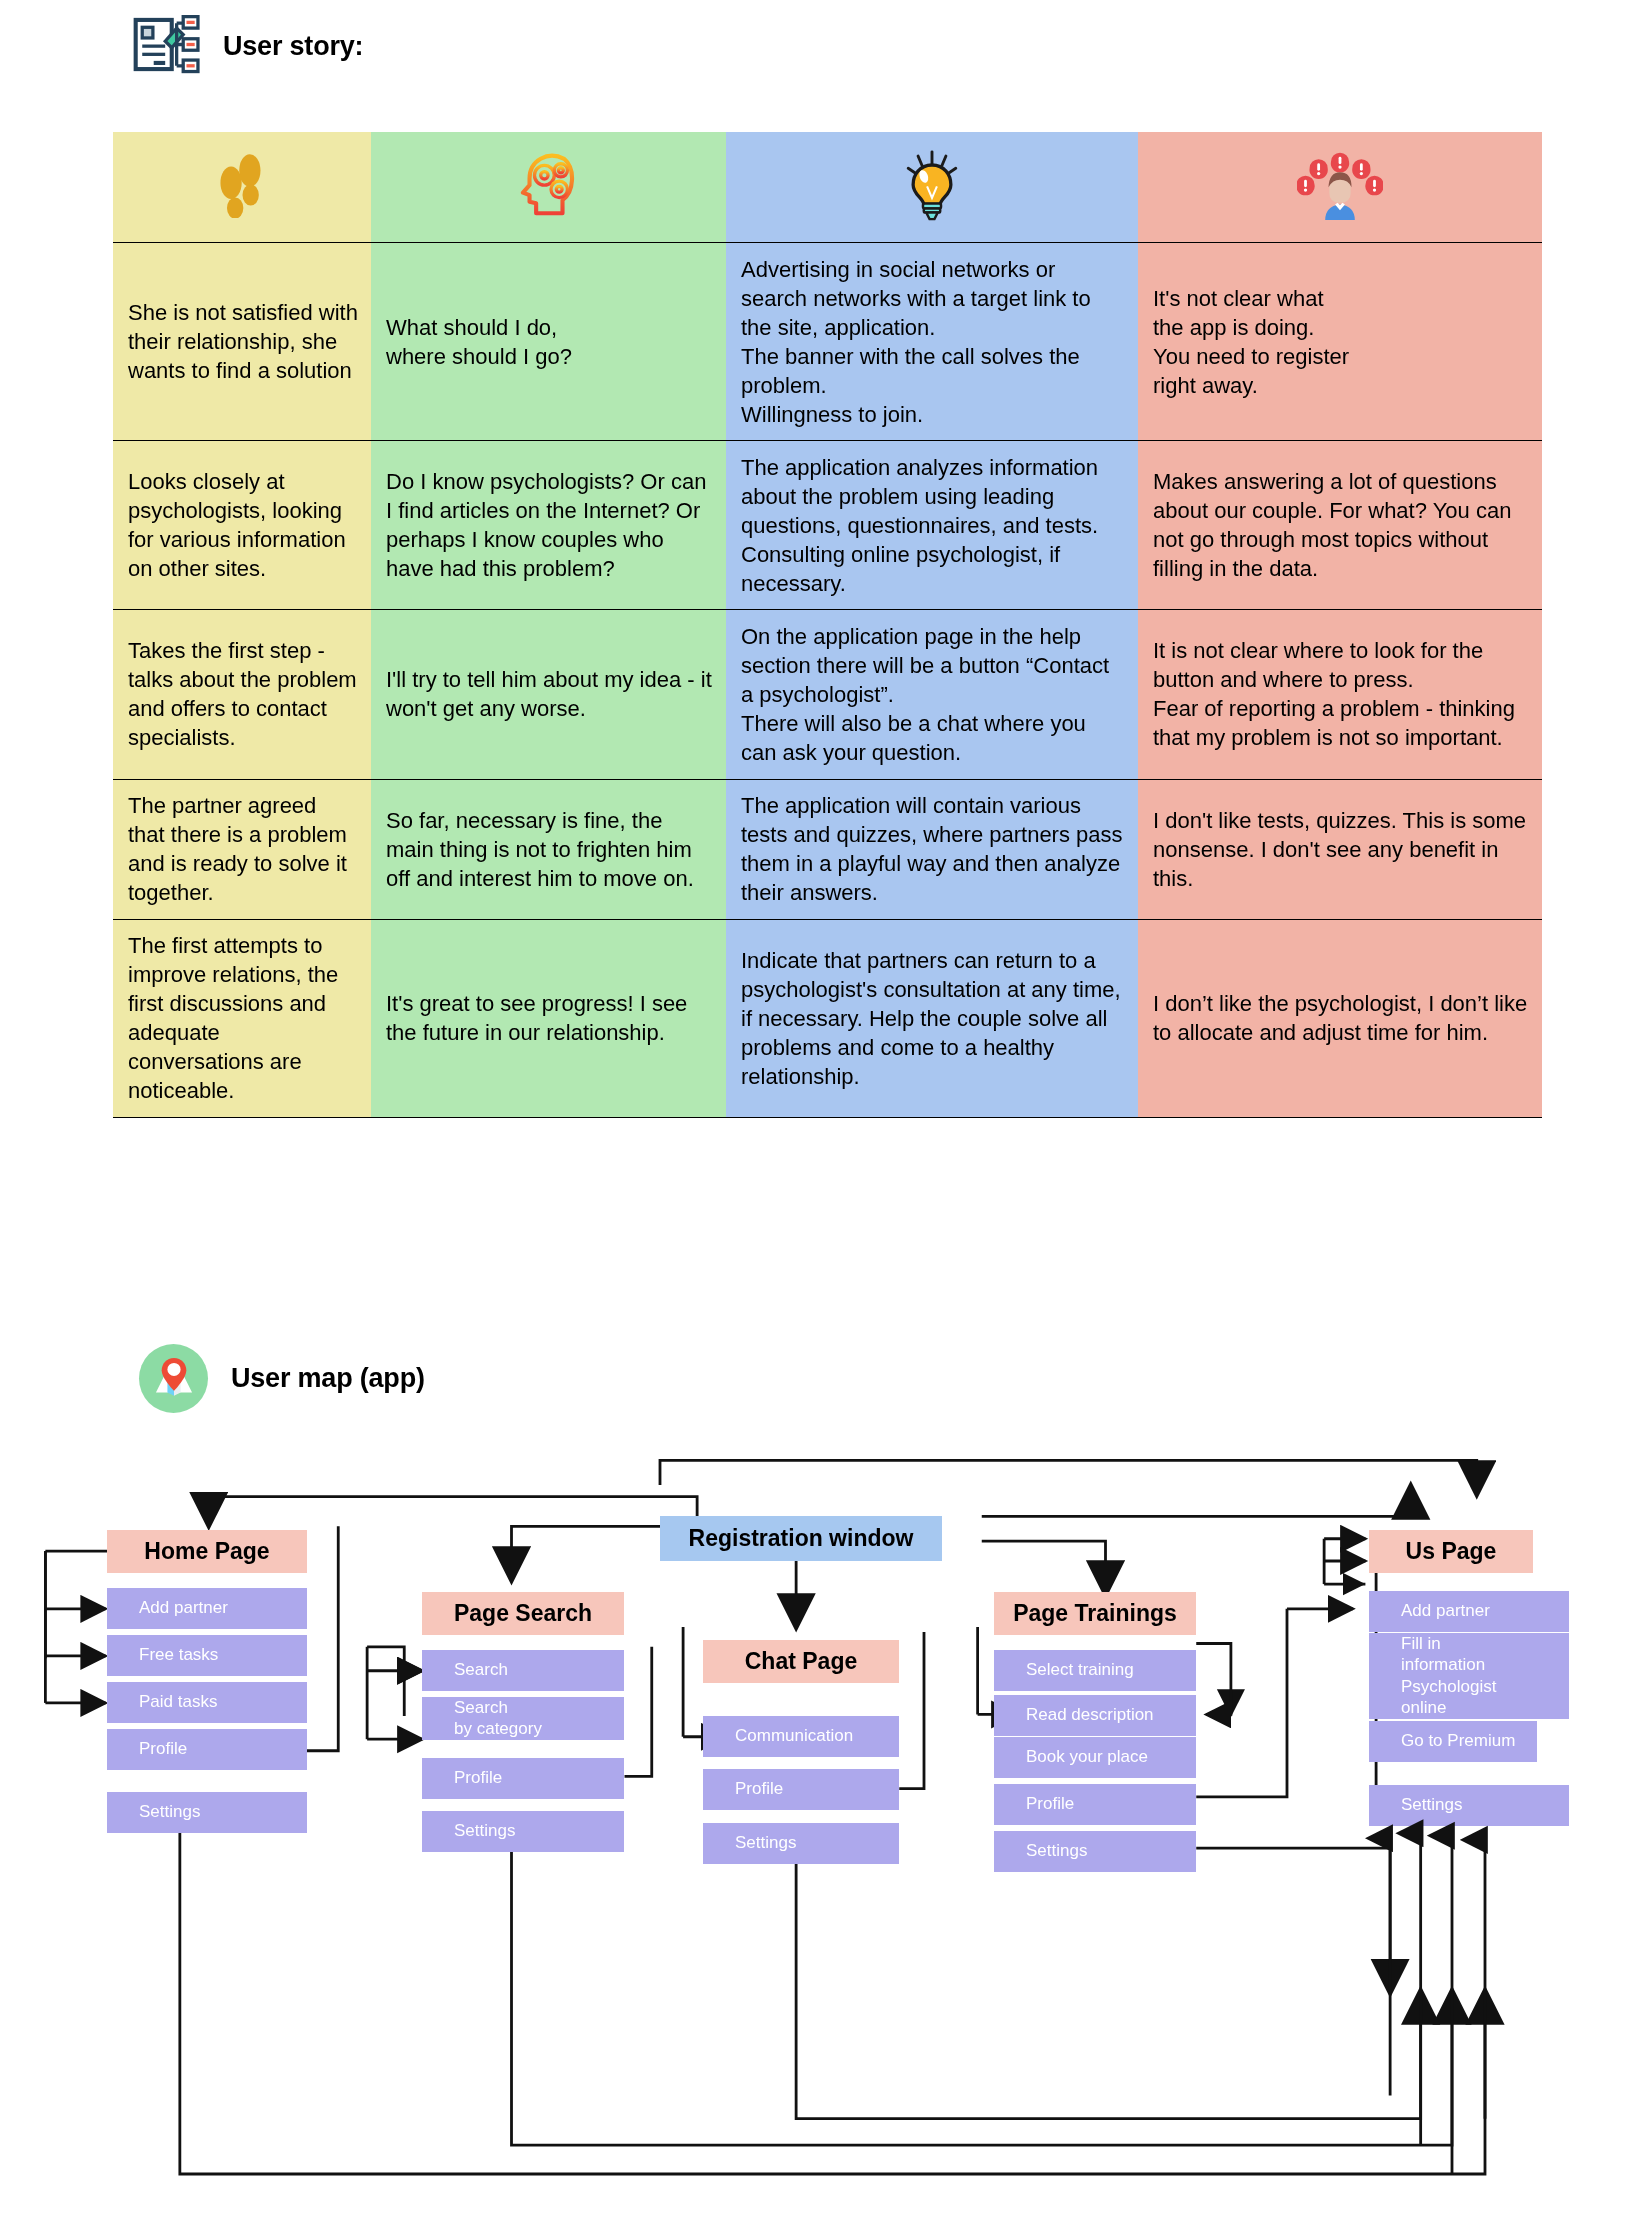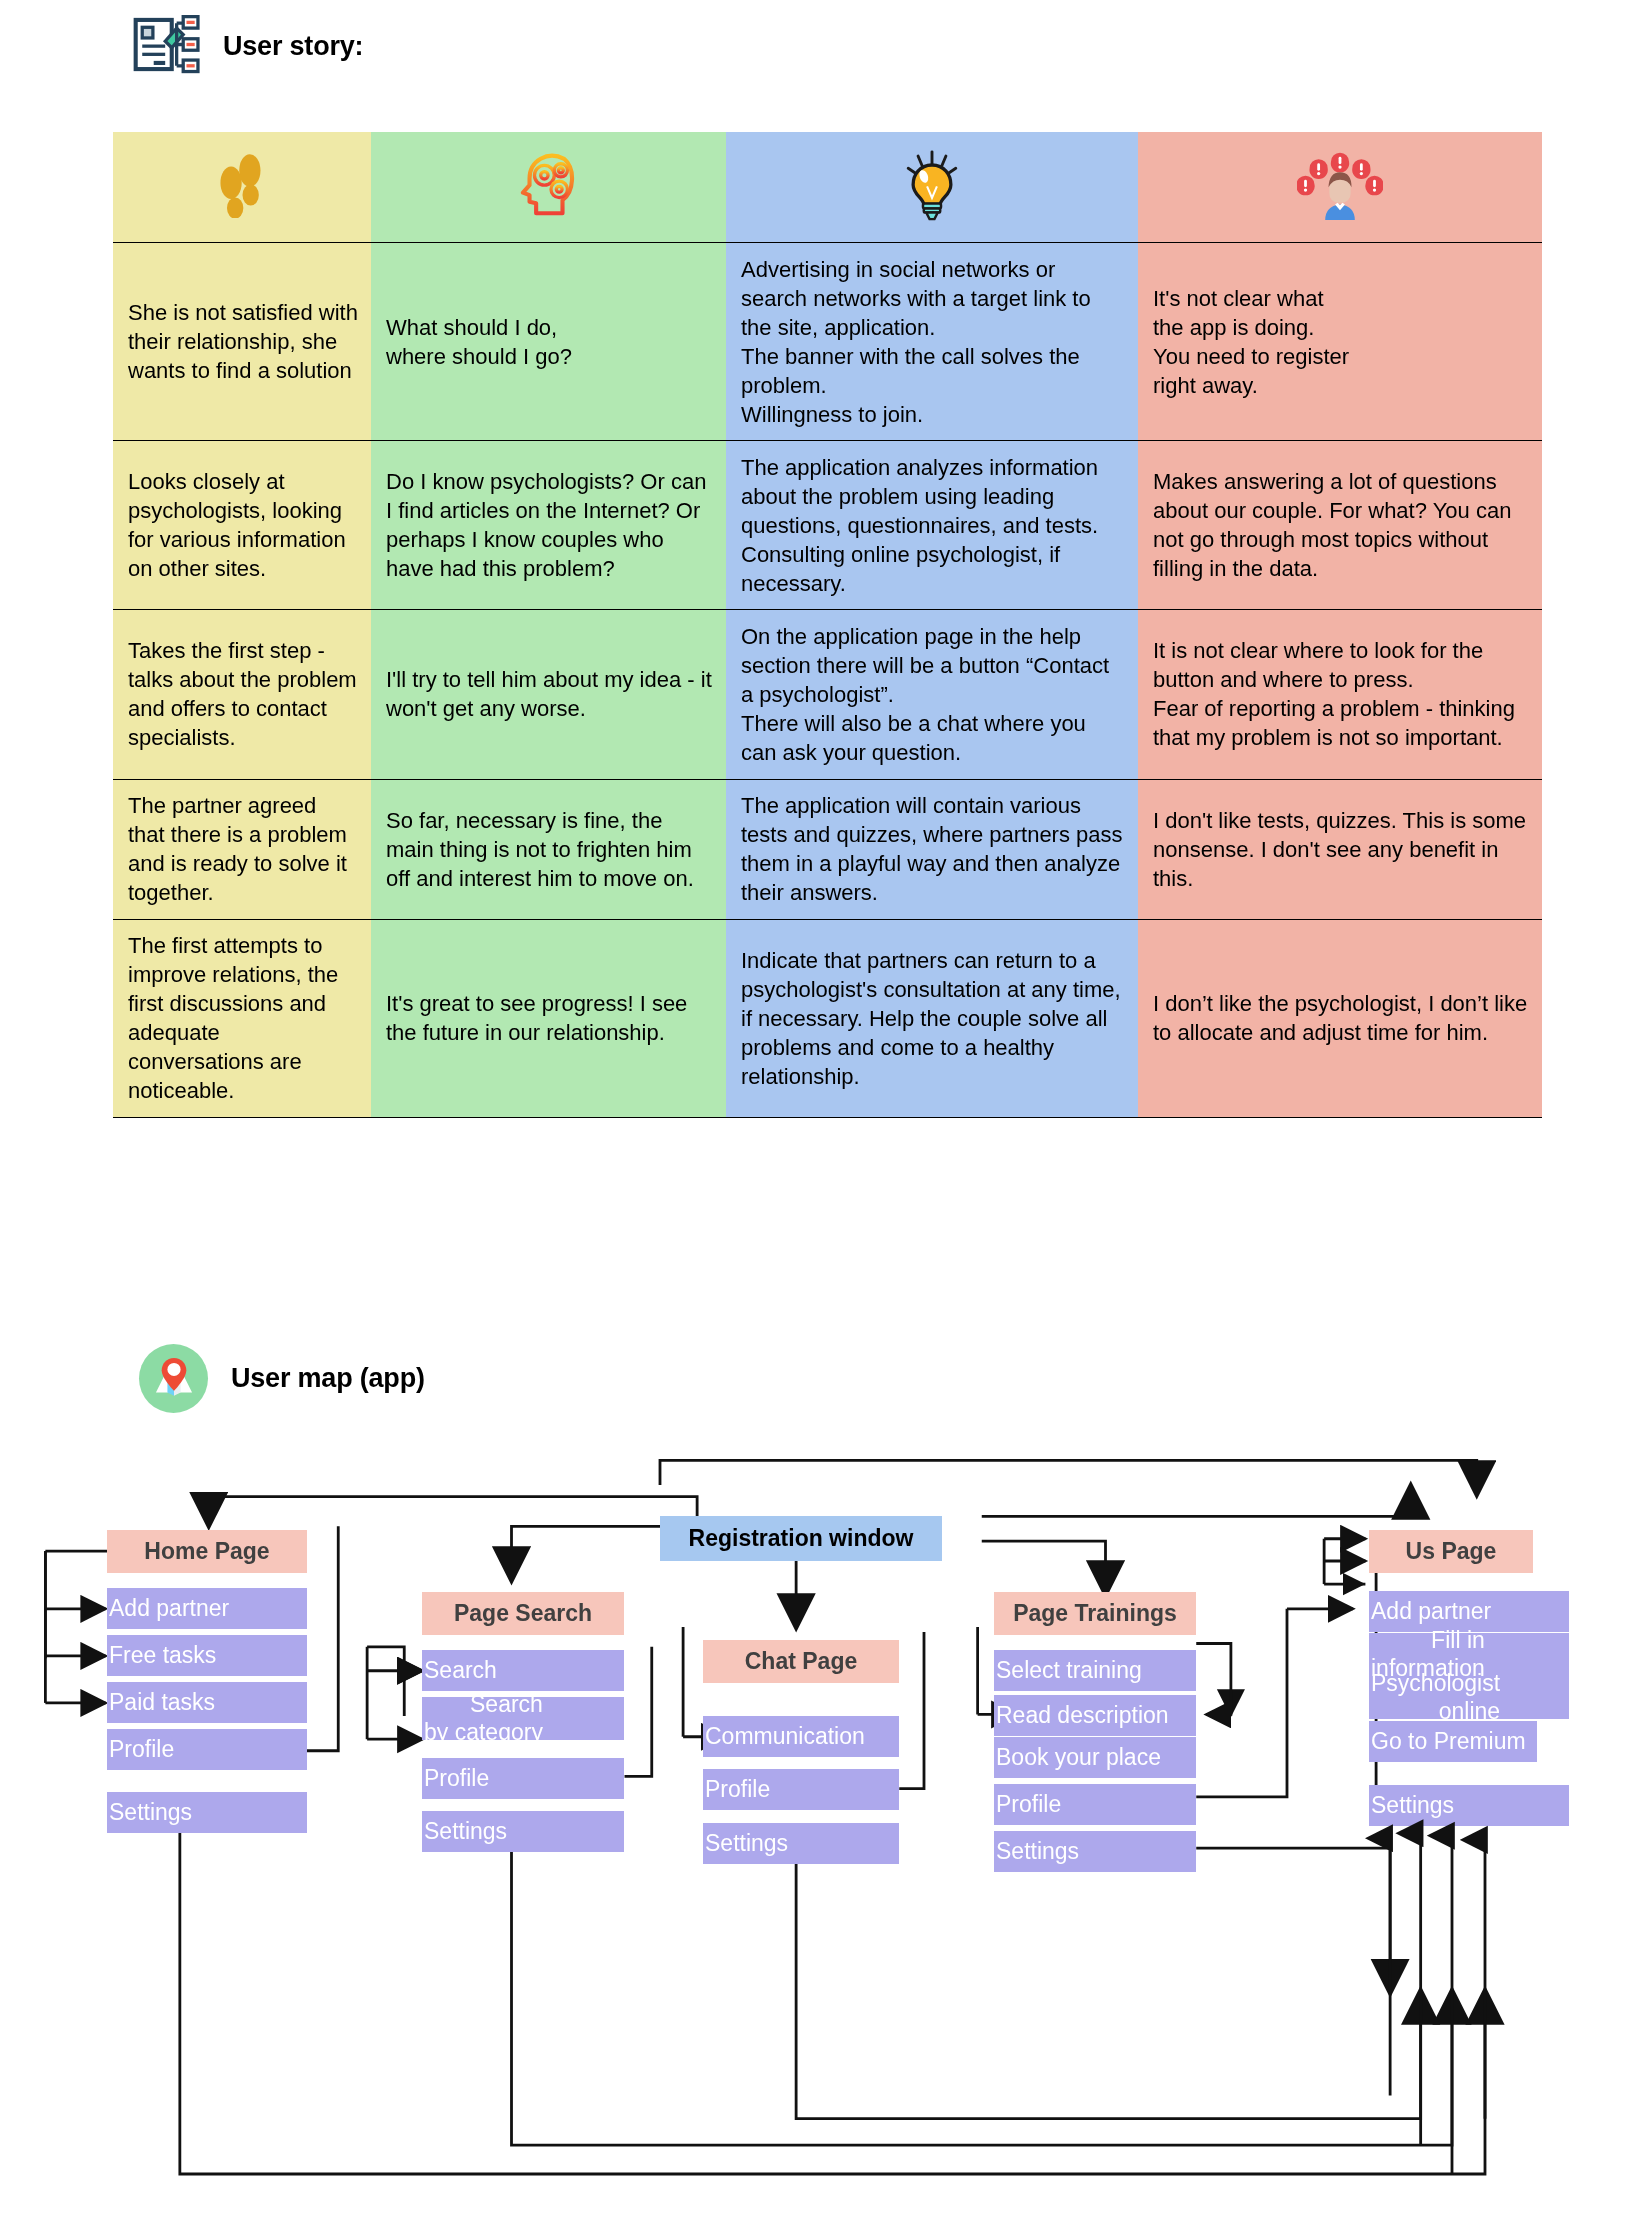--- a/index.html
+++ b/index.html
@@ -26,22 +26,22 @@
   .col-y{background:#EFE9A7;} .col-g{background:#B2E8B2;}
   .col-b{background:#A9C6F0;} .col-r{background:#F2B3A6;}
   .w0{width:258px;} .w1{width:355px;} .w2{width:412px;} .w3{width:404px;}
 
   .hdr-icon{display:inline-block;vertical-align:middle;}
 
   
   #flow{position:absolute;left:0;top:1452px;width:1650px;height:765px;}
   #flow svg{position:absolute;left:0;top:0;}
   .node{position:absolute;box-sizing:border-box;display:flex;align-items:center;}
-  .node.head{background:#F7C6BB;justify-content:center;font-weight:bold;font-size:23px;color:#404040;}
-  .node.item{background:#ADA8EC;color:#ffffff;font-size:23px;padding-left:2px;line-height:1.18;text-align:right;}
+  .node.head{background:#F7C6BB;justify-content:center;font-weight:bold;font-size:23px;color:#000000;}
+  .node.item{background:#ADA8EC;color:#ffffff;font-size:17px;padding-left:32px;line-height:1.18;}
   .node.reg{background:#A6C8F0;justify-content:center;font-weight:bold;font-size:23px;color:#000;}
 
   .mapcircle{width:69px;height:69px;border-radius:50%;background:#8CDBA4;
     display:flex;align-items:center;justify-content:center;}
 </style>
 </head>
 <body>
 
 <div class="sec-head" id="userstory-head">
   <span>

